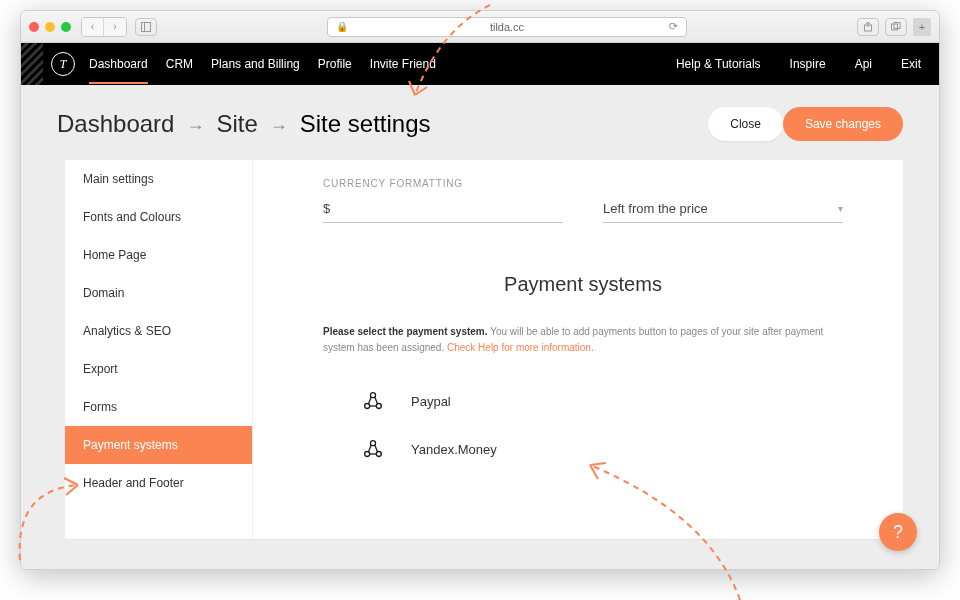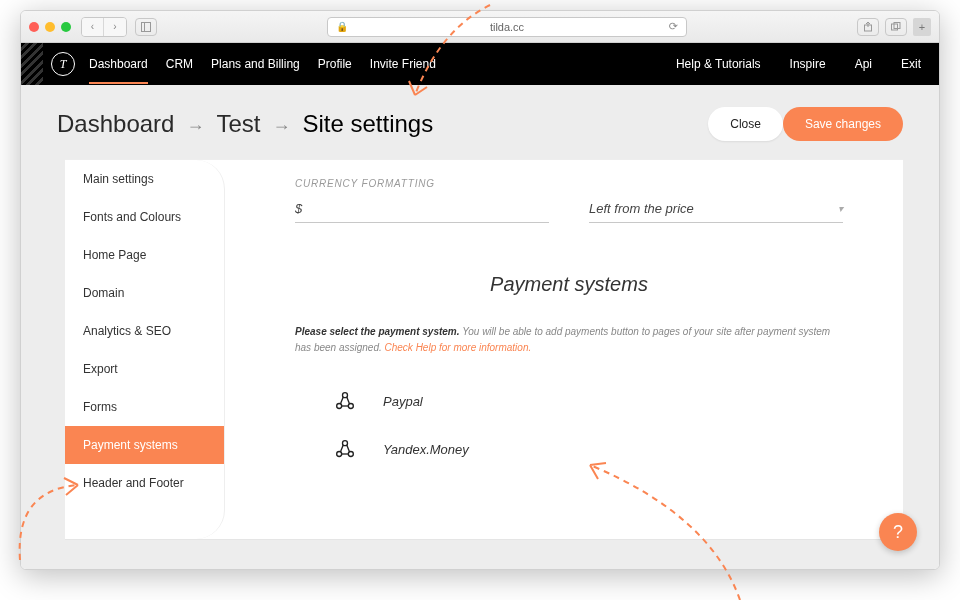--- a/index.html
+++ b/index.html
@@ -35,25 +35,25 @@
   .crumbs-row { display:flex; align-items:center; padding:22px 36px 18px; }
   .crumbs { font-size:24px; font-weight:300; color:#2a2a2a; display:flex; gap:12px; align-items:center;}
   .crumbs .sep { color:#888; font-size:18px;}
   .crumbs .muted { color:#000000; }
   .actions { margin-left:auto; display:flex; }
   .btn { height:34px; padding:0 22px; border-radius:18px; display:flex; align-items:center; font-size:12px; cursor:pointer; border:none;}
   .btn.white { background:#fff; color:#222; box-shadow:0 1px 2px rgba(0,0,0,.08);}
   .btn.orange { background:#fa8552; color:#fff; }
 
   .panel { margin:0 36px 0 44px; background:#fff; display:flex; height:380px; border-top:1px solid #eee; box-shadow:0 1px 0 rgba(0,0,0,.03);}
-  .sidebar { width:160px; border-right:1px solid #eee; font-size:12px;border-radius:29px; }
+  .sidebar { width:188px; border-right:1px solid #eee; font-size:12px; }
   .sidebar .sitem { padding:12px 18px; color:#333; cursor:pointer; }
   .sidebar .sitem.active { background:#fa8552; color:#fff; }
 
-  .content { flex:1; padding:18px 60px 0 70px;font-style:italic; }
+  .content { flex:1; padding:18px 60px 0 70px; }
   .section-label { font-size:10px; letter-spacing:.08em; color:#9a9a9a; margin-bottom:6px; }
   .row2 { display:flex; gap:40px; }
   .field { flex:1; border-bottom:1px solid #c8c8c8; padding:6px 0; font-size:13px; color:#444; display:flex; align-items:center; }
   .field .caret { margin-left:auto; color:#aaa; font-size:10px;}
   .ps-title { text-align:center; font-size:20px; font-weight:300; margin:50px 0 28px; color:#333;}
   .desc { font-size:10px; color:#888; line-height:1.55; margin-bottom:30px;}
   .desc b { color:#333; font-weight:600;}
   .desc .lnk { color:#fa8552; }
   .payopt { display:flex; align-items:center; gap:28px; padding:6px 0 22px 40px; font-size:13px; color:#333; cursor:pointer;}
   .payicon svg { display:block; }
@@ -129,21 +129,21 @@
       <div class="navitem">Exit</div>
     </div>
   </div>
 
   <div class="page">
 
     <div class="crumbs-row">
       <div class="crumbs">
         <span>Dashboard</span>
         <span class="sep">→</span>
-        <span>Test</span>
+        <span>Site</span>
         <span class="sep">→</span>
         <span class="muted">Site settings</span>
       </div>
       <div class="actions">
         <button class="btn white">Close</button>
         <button class="btn orange">Save changes</button>
       </div>
     </div>
 
     <div class="panel">

